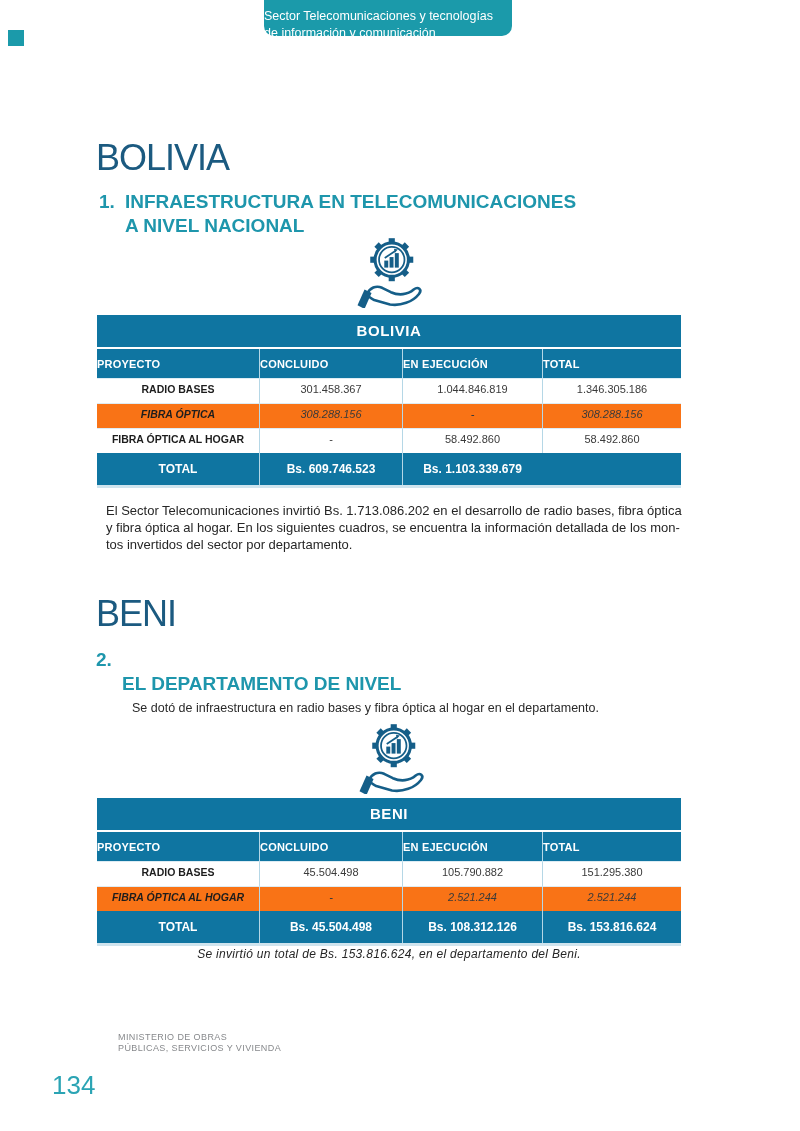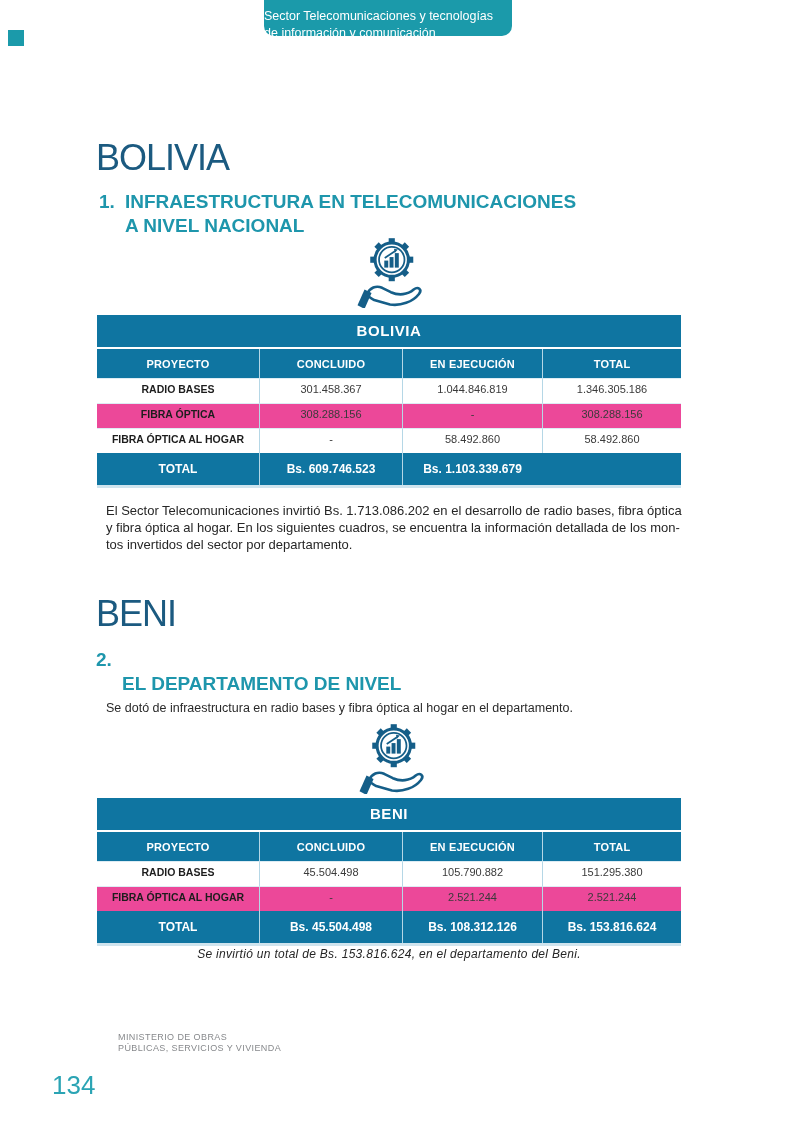--- a/index.html
+++ b/index.html
@@ -30,25 +30,25 @@
   .hand-icon{position:absolute;width:88px;height:72px;}
   
   .dtable{position:absolute;left:97px;width:584px;}
   .t-title{
     background:#0f75a1;color:#fff;font-weight:bold;font-size:15px;letter-spacing:.6px;
     text-align:center;height:32px;line-height:32px;
   }
   .t-head,.t-row,.t-total{display:grid;grid-template-columns:162px 143px 140px 139px;}
   .t-head{background:#0f75a1;border-top:2px solid #ffffff;}
   .t-head>div{
-    color:#fff;font-weight:bold;font-size:11px;letter-spacing:.2px;text-align:center;
+    color:#fff;font-weight:bold;font-size:11px;letter-spacing:.2px;text-align:left;
     padding:9px 0 8px 0;
   }
   .t-row{background:#ffffff;}
-  .t-row.alt{background:#ec4899;}
+  .t-row.alt{background:#f97316;font-style:italic;}
   .t-row>div{
     font-size:11px;color:#3a3a3a;text-align:center;padding:4px 0 8px 0;
     border-top:1px solid #ddecf4;
   }
   .t-row:first-of-type>div{border-top:none;}
   .t-row>div:first-child{font-weight:bold;font-size:10.5px;color:#1d1d1d;}
   .t-total{background:#0f75a1;}
   .t-total>div{color:#fff;font-weight:bold;font-size:12px;text-align:center;padding:9px 0;}
   .t-head>div+div,.t-row>div+div,.t-total>div+div{border-left:1px solid #b5d7e6;}
   .t-strip{height:3px;background:#cfe4ee;}
@@ -155,21 +155,21 @@
   <div class="big-title" style="top:594px;">BENI</div>
 
   <div class="sec-heading" style="top:648px;left:96px;">
     <span class="num">2.</span>
     <span>
       <br>
       <span>EL DEPARTAMENTO DE NIVEL</span>
     </span>
   </div>
 
-  <div class="intro-text" style="left:106px;top:701px;">Se dotó de infraestructura en radio bases y fibra óptica al hogar en el departamento.</div>
+  <div class="intro-text" style="left:132px;top:701px;">Se dotó de infraestructura en radio bases y fibra óptica al hogar en el departamento.</div>
 
   <div class="hand-icon" style="left:348px;top:722px;">
     <svg viewBox="0 0 100 82" width="88" height="72">
       <g stroke="#155e88" stroke-width="7" fill="none">
         <line x1="70" y1="27" x2="76.5" y2="27"></line>
           <line x1="64.7" y1="39.7" x2="69.3" y2="44.3"></line>
         <line x1="52" y1="45" x2="52" y2="51.5"></line>
           <line x1="39.3" y1="39.7" x2="34.7" y2="44.3"></line>
         <line x1="34" y1="27" x2="27.5" y2="27"></line>
           <line x1="39.3" y1="14.3" x2="34.7" y2="9.7"></line>

